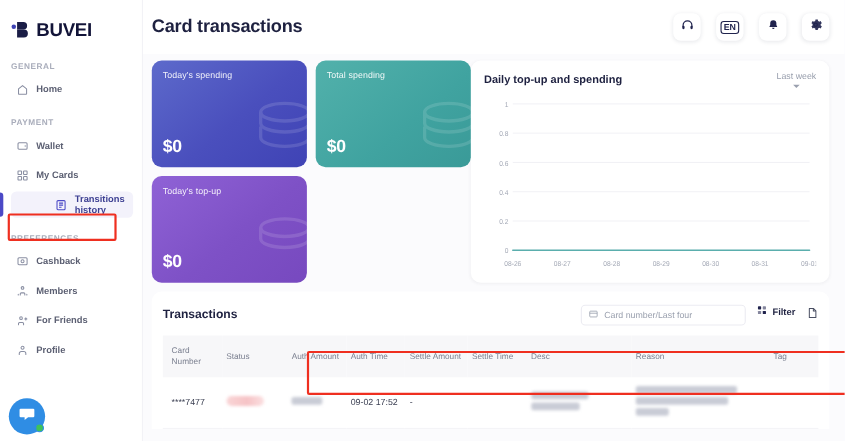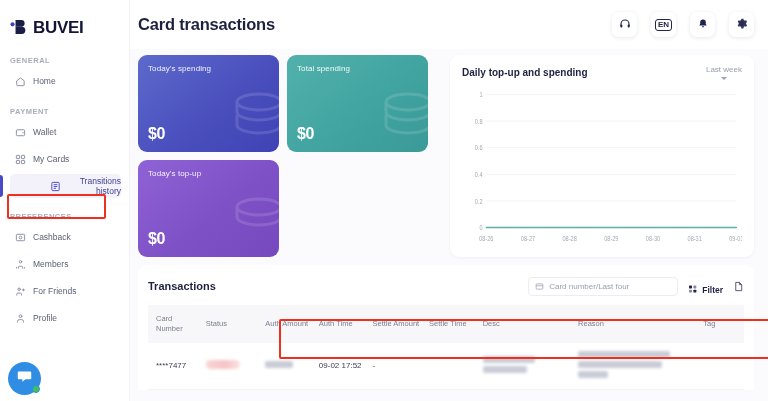--- a/index.html
+++ b/index.html
@@ -27,22 +27,22 @@
   .nav-group-label {
     font-size: 7.5px; font-weight: 600; color: #a9adbb;
     letter-spacing: 0.5px; padding: 0 0 0 10px; margin-top: 14px; margin-bottom: 4px;
     text-transform: uppercase;
   }
   .nav-item {
     display: flex; align-items: center; gap: 7px;
     height: 24px; margin: 3px 8px 3px 10px;
     padding-left: 5px;
     border-radius: 5px;
-    font-size: 8.5px; color: #5b5f72; font-weight: 400;
-    position: relative; cursor: pointer; text-align: right;
+    font-size: 8.5px; color: #5b5f72; font-weight: 700;
+    position: relative; cursor: pointer;
   }
   .nav-item .ico { width: 11px; height: 11px; flex: 0 0 11px; display: block; color: #8a8fa3; }
   .nav-item.active {
     background: #f3f2fb; color: #3c3f92; padding-left: 40px;
   }
   .nav-item.active .ico { color: #4b49c6; }
   .nav-item.active::before {
     content: ""; position: absolute; left: -10px; top: 1px;
     width: 2.5px; height: 22px; border-radius: 0 3px 3px 0; background: #4b49c6;
   }
@@ -80,21 +80,21 @@
     color: #20234d; box-shadow: 0 1px 4px rgba(24,27,60,.10); cursor: pointer;
   }
   .en-badge {
     font-size: 8px; font-weight: 700; color: #20234d;
     border: 1.2px solid #20234d; border-radius: 3px; padding: 1px 2px; line-height: 1;
   }
 
   .content { padding: 6px 14px 0 8px; }
 
   
-  .top-row { display: flex; gap: 22px; align-items: flex-start; }
+  .top-row { display: flex; gap: 0; align-items: flex-start; }
   .cards-col { display: flex; flex-wrap: wrap; gap: 8px; width: 290px; flex: 0 0 290px; }
   .stat-card {
     width: 141px; height: 97px; border-radius: 9px;
     padding: 9px 10px; position: relative; overflow: hidden;
     display: flex; flex-direction: column; justify-content: space-between;
     color: #ffffff;
   }
   .stat-card .lbl { font-size: 8px; font-weight: 500; opacity: .92; letter-spacing: .1px; }
   .stat-card .val { font-size: 16px; font-weight: bold; letter-spacing: -.3px; }
   .coin-deco {
@@ -116,21 +116,21 @@
     font-size: 8px; color: #9aa0ae; display: flex; align-items: center; gap: 3px; cursor: pointer; flex-direction: column;
   }
   .caret { width: 0; height: 0; border-left: 3px solid transparent; border-right: 3px solid transparent; border-top: 3.5px solid #9aa0ae; }
   .plot { flex: 1 1 auto; position: relative; margin-top: 8px; }
   .plot svg { width: 100%; height: 100%; display: block; }
 
   
   .tx-section { margin-top: 8px; background: #ffffff; border-radius: 9px 9px 0 0; padding: 8px 10px 0 10px; }
   .tx-head { display: flex; align-items: center; justify-content: space-between; height: 26px; }
   .tx-title { font-size: 11px; font-weight: bold; color: #1e2140; }
-  .tx-tools { display: flex; align-items: flex-end; gap: 10px; }
+  .tx-tools { display: flex; align-items: flex-start; gap: 10px; }
   .search-box {
     display: flex; align-items: center; gap: 5px;
     width: 150px; height: 19px; border: 1px solid #ececf2; border-radius: 4px;
     padding: 0 6px; background: #fff;
   }
   .search-box input {
     border: 0; outline: 0; font-size: 8px; color: #6c7180; width: 100%;
     font-family: "Liberation Sans", sans-serif; background: transparent;
   }
   .search-box input::placeholder { color: #9aa0ae; }

